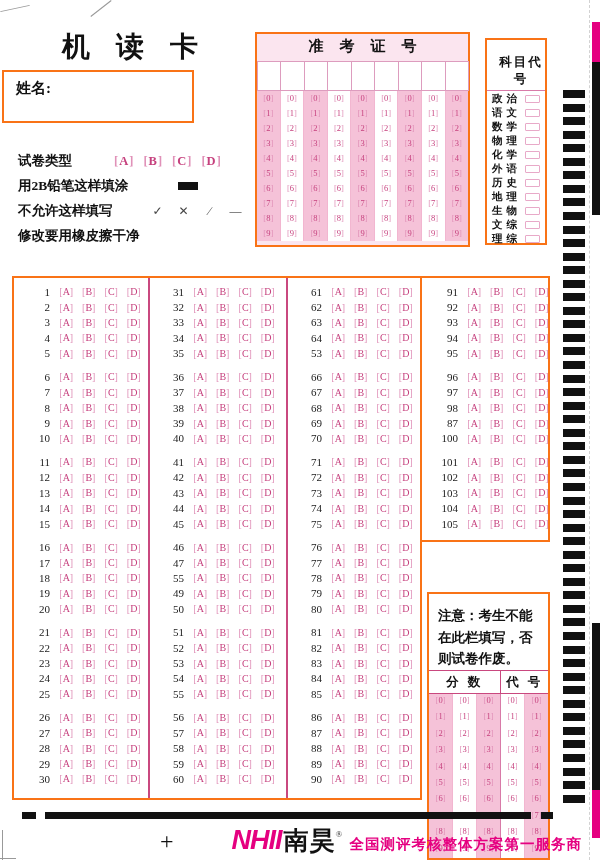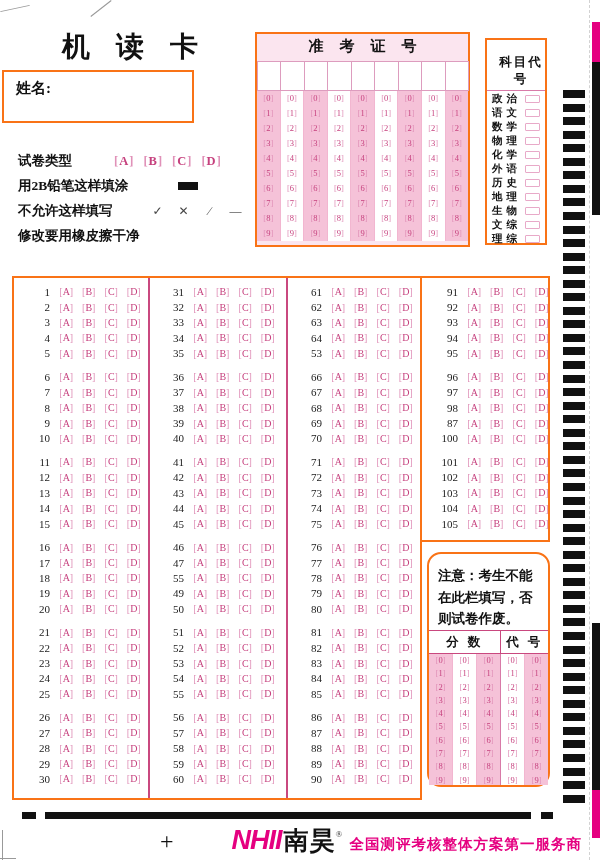--- a/index.html
+++ b/index.html
@@ -39,21 +39,21 @@
   .subj-name{font-size:10.5px;font-weight:bold;letter-spacing:4px;}
   .subj-bubble{width:13px;height:6px;border:1px solid #e8a9c8;background:#fff;border-radius:1px;}
   
   .qbox-divider{position:absolute;top:0;bottom:0;width:1.5px;background:#c9487f;}
   .q-col{position:absolute;top:284px;width:122px;}
   .q-group{margin-bottom:8.2px;}
   .q-row{height:15.4px;display:flex;align-items:center;white-space:nowrap;}
   .q-num{width:26px;text-align:right;padding-right:5px;font-size:11px;color:#222;}
   .q-opt{width:22.5px;font-size:10px;text-align:center;}
   
-  .notice-box{left:427px;top:552px;width:123px;height:235px;background:#fff;border-radius:14px;}
+  .notice-box{left:427px;top:592px;width:123px;height:268px;background:#fff;}
   .notice-text{position:absolute;left:9px;top:11px;font-size:13.5px;font-weight:bold;line-height:21.5px;}
   .score-head{position:absolute;left:0;right:0;top:76px;height:24px;border-top:1.5px solid #c9487f;border-bottom:1.5px solid #c9487f;display:flex;box-sizing:border-box;}
   .score-head .h{display:flex;align-items:center;justify-content:center;font-size:12.5px;font-weight:bold;letter-spacing:3px;}
   .score-head .h1{width:60%;}
   .score-head .h2{width:40%;border-left:1.5px solid #c9487f;box-sizing:border-box;}
   .score-grid{position:absolute;left:0;right:0;top:100px;bottom:0;display:flex;}
   .score-grid .digit-col.sep{border-left:1px solid #d87aa8;}
   .score-grid .digit-cell{line-height:13.3px;}
   
   .tmark{position:absolute;left:563px;width:22px;height:8px;background:#111;}

